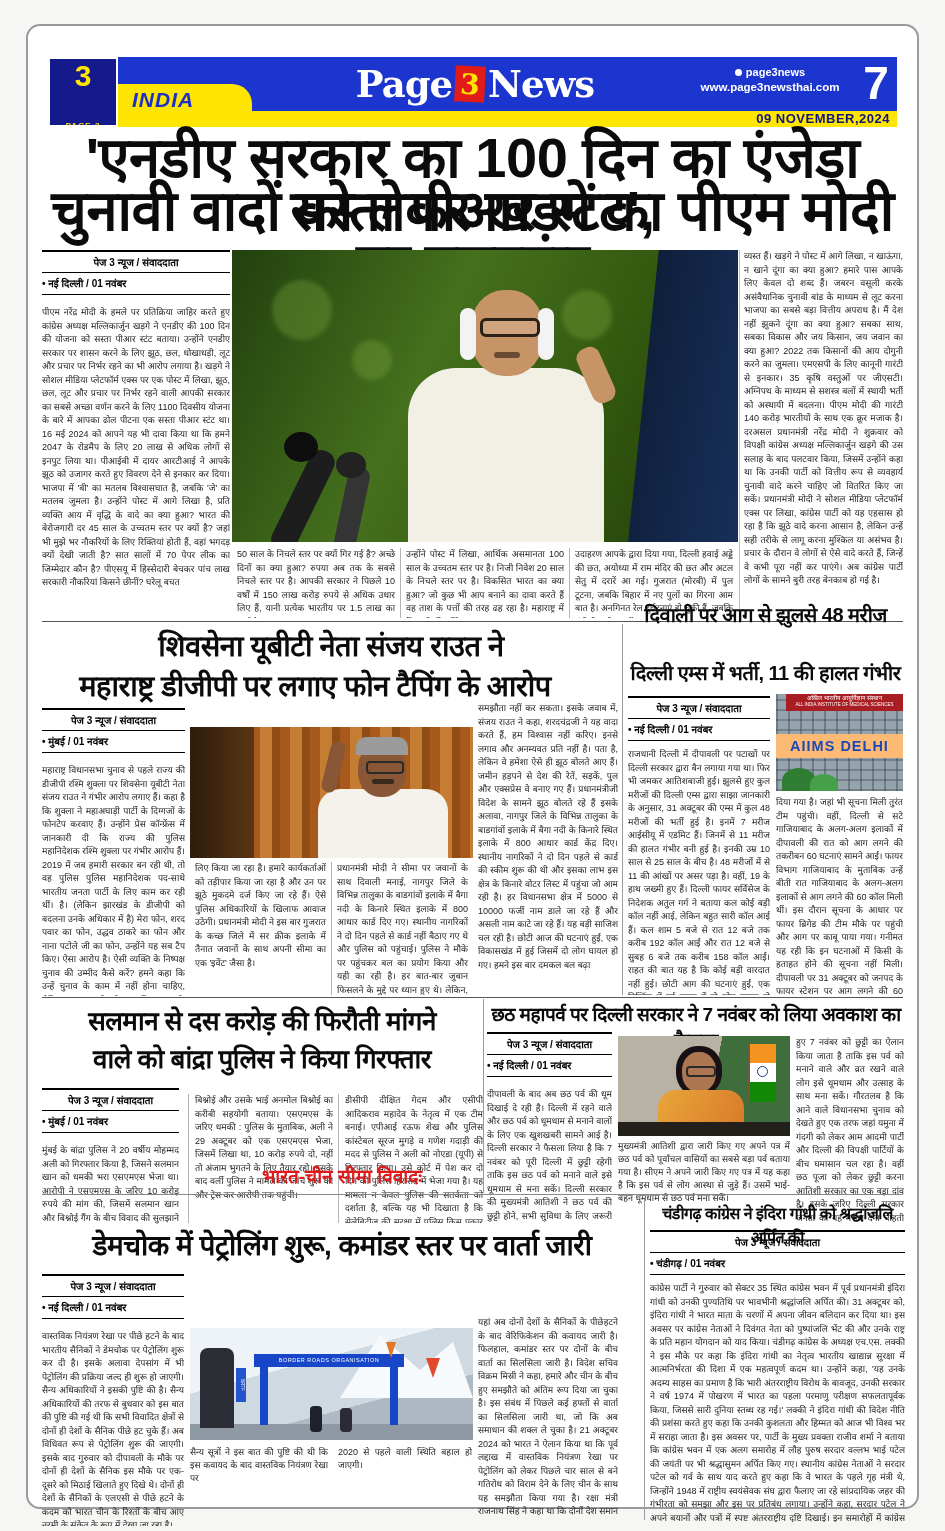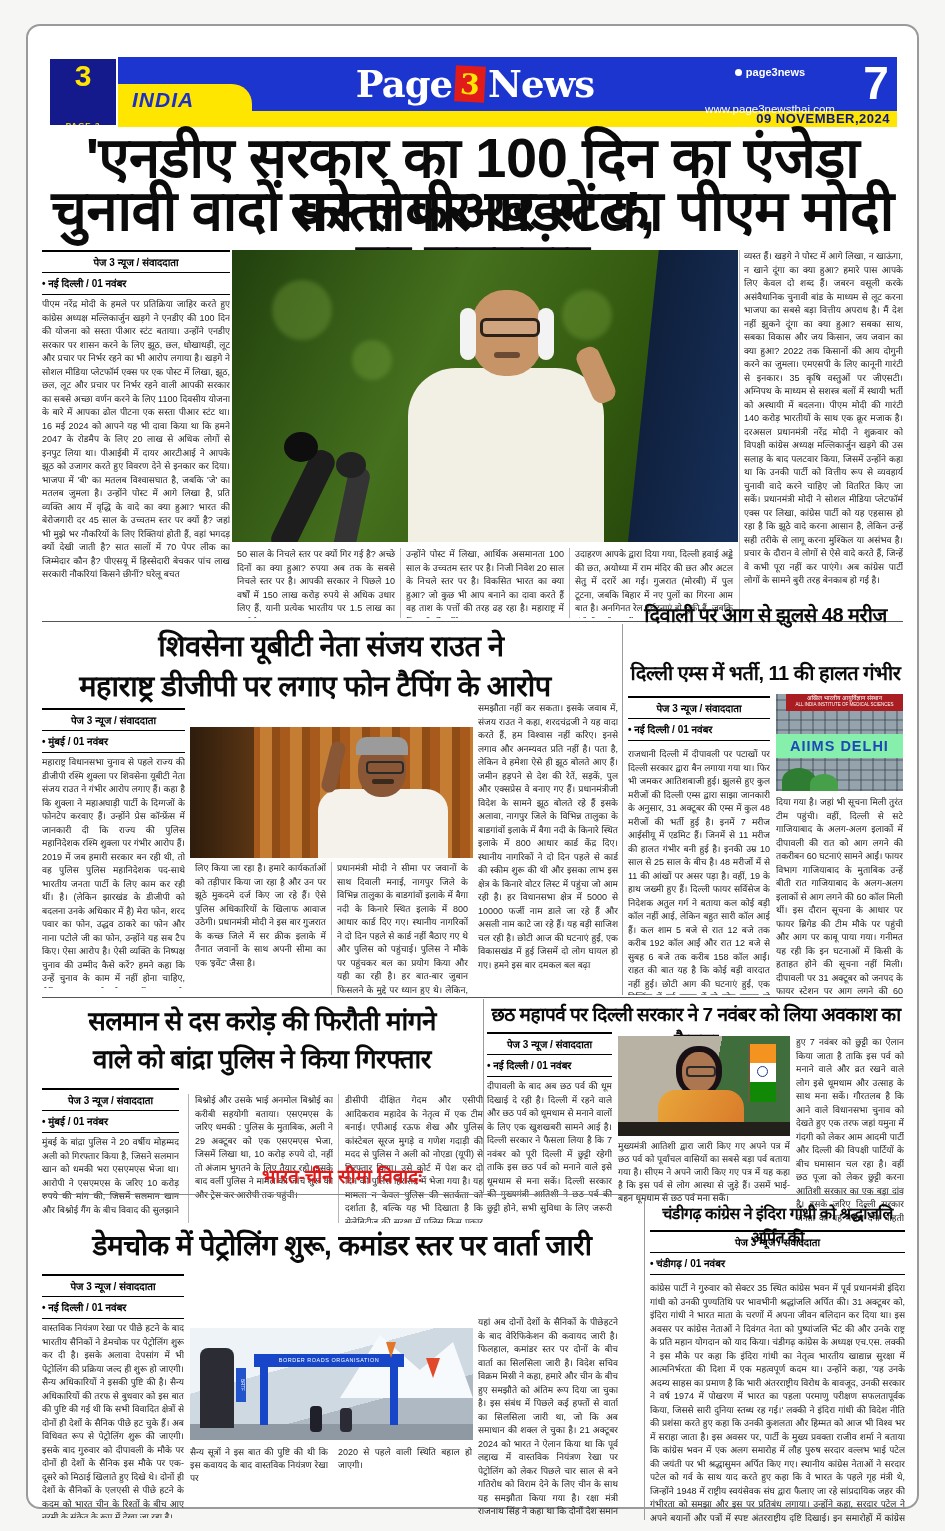--- a/index.html
+++ b/index.html
@@ -16,34 +16,34 @@
   .logo-news{display:inline-block;background:#e11a1a;color:#fff;font-style:italic;font-weight:900;font-size:10px;padding:0 6px;transform:rotate(-8deg);border-radius:2px;margin-top:2px;}
   .world-tab{position:absolute;left:118px;top:84px;width:134px;height:43px;background:#ffe600;border-top-right-radius:20px;}
   .world-txt{color:#1c2fc9;font-weight:900;font-style:italic;font-size:21px;letter-spacing:1px;margin:4px 0 0 14px;}
   .mast{position:absolute;left:320px;top:57px;width:310px;height:54px;display:flex;align-items:center;justify-content:center;gap:3px;}
   .mt-word{color:#fff;font-family:"DejaVu Serif", serif;font-weight:bold;font-size:37px;letter-spacing:-1px;}
   .mt3box{background:#e11a1a;width:30px;height:36px;display:flex;align-items:center;justify-content:center;transform:rotate(3deg);}
   .mt3{color:#ffe600;font-weight:900;font-size:28px;font-family:"DejaVu Serif", serif;}
   .mast-right{position:absolute;left:690px;top:63px;width:160px;height:42px;text-align:center;color:#fff;}
   .social{font-size:11px;font-weight:bold;line-height:18px;}
   .dot{display:inline-block;width:7px;height:7px;border-radius:50%;background:#fff;margin-right:4px;}
-  .website{font-size:11.5px;font-weight:normal;margin-top:22px;}
+  .website{font-size:11.5px;font-weight:bold;}
   .pageno{position:absolute;left:855px;top:55px;width:42px;height:56px;color:#fff;font-size:46px;font-weight:900;text-align:center;line-height:56px;}
   .date{position:absolute;left:690px;top:111px;width:200px;height:16px;color:#0c1580;font-weight:900;font-size:13px;text-align:right;line-height:16px;letter-spacing:0.5px;}
   
   .h{font-weight:900;color:#0b0b0b;text-align:center;letter-spacing:-0.5px;}
   .h-xl{font-size:56px;line-height:53px;}
   .h-lg{font-size:29px;line-height:40px;}
   .h-md{font-size:26px;line-height:38px;}
   .h-sm{font-size:20px;line-height:30px;}
   .h-xs{font-size:16px;line-height:24px;}
   .kicker{color:#e01a1a;font-weight:900;font-size:19px;text-align:center;}
   
   .byl-src{border-top:2px solid #000;border-bottom:1px solid #000;text-align:center;font-weight:bold;font-size:10px;padding:3px 0;}
-  .byl-place{font-weight:bold;font-size:10px;padding:3px 0 4px;border-bottom:1.5px solid #000;margin-bottom:3px;}
+  .byl-place{font-weight:bold;font-size:10px;padding:3px 0 4px;border-bottom:1.5px solid #000;margin-bottom:11px;}
   
   .c{font-size:9px;line-height:1.5;text-align:justify;color:#1c1c1c;overflow:hidden;}
   .cap{font-size:9px;line-height:1.45;text-align:justify;color:#1c1c1c;overflow:hidden;}
   .vrule{position:absolute;width:1px;background:#9b9b9b;}
   .hrule{position:absolute;height:1px;background:#555;}
   .cols{display:flex;}
   .cols > div{flex:1;padding:0 5px;}
   .cols > div + div{border-left:1px solid #b5b5b5;}
   .photo{position:absolute;overflow:hidden;}
   
@@ -160,21 +160,21 @@
   <div class="byl-src">पेज 3 न्यूज / संवाददाता</div>
   <div class="byl-place">• नई दिल्ली  / 01 नवंबर</div>
 </div>
 
 <div class="photo" style="left:776px;top:694px;width:127px;height:97px;">
   <div class="sh" style="inset:0;background:#95a3ad;background-image:repeating-linear-gradient(90deg,rgba(40,50,60,.35) 0 2px,transparent 2px 12px),repeating-linear-gradient(0deg,rgba(40,50,60,.3) 0 2px,transparent 2px 10px);"></div>
   <div class="sh" style="left:10px;top:0;width:117px;height:17px;background:#a81e22;color:#fff;overflow:hidden;text-align:center;">
     <div style="font-size:6px;line-height:8px;">अखिल भारतीय आयुर्विज्ञान संस्थान</div>
     <div style="font-size:4.5px;line-height:6px;">ALL INDIA INSTITUTE OF MEDICAL SCIENCES</div>
   </div>
-  <div class="sh" style="left:0;top:40px;width:127px;height:24px;background:#86efac;display:flex;align-items:center;justify-content:center;">
+  <div class="sh" style="left:0;top:40px;width:127px;height:24px;background:#fdba74;display:flex;align-items:center;justify-content:center;">
     <span style="color:#1d49b8;font-weight:900;font-size:14.5px;letter-spacing:1px;">AIIMS DELHI</span>
   </div>
   <div class="sh" style="left:6px;top:74px;width:34px;height:26px;background:#2e7d32;border-radius:50% 50% 0 0;"></div>
   <div class="sh" style="left:34px;top:80px;width:28px;height:20px;background:#46a049;border-radius:50% 50% 0 0;"></div>
 </div>
 
 <div class="abs" style="left:628px;top:748px;width:142px;height:247px;">
   <div class="c" style="height:247px;">राजधानी दिल्ली में दीपावली पर पटाखों पर दिल्ली सरकार द्वारा बैन लगाया गया था। फिर भी जमकर आतिशबाजी हुई। झुलसे हुए कुल मरीजों की दिल्ली एम्स द्वारा साझा जानकारी के अनुसार, 31 अक्टूबर की एम्स में कुल 48 मरीजों की भर्ती हुई है। इनमें 7 मरीज आईसीयू में एडमिट हैं। जिनमें से 11 मरीज की हालत गंभीर बनी हुई है। इनकी उम्र 10 साल से 25 साल के बीच है। 48 मरीजों में से 11 की आंखों पर असर पड़ा है। वहीं, 19 के हाथ जख्मी हुए हैं। दिल्ली फायर सर्विसेज के निदेशक अतुल गर्ग ने बताया कल कोई बड़ी कॉल नहीं आई, लेकिन बहुत सारी कॉल आई हैं। कल शाम 5 बजे से रात 12 बजे तक करीब 192 कॉल आईं और रात 12 बजे से सुबह 6 बजे तक करीब 158 कॉल आईं। राहत की बात यह है कि कोई बड़ी वारदात नहीं हुई। छोटी आग की घटनाएं हुईं, एक बिल्डिंग में हुई घटना में दो लोग घायल हो गए। हमने इस बार दमकल बल बढ़ा</div>
 </div>
 <div class="abs" style="left:776px;top:796px;width:127px;height:199px;">

